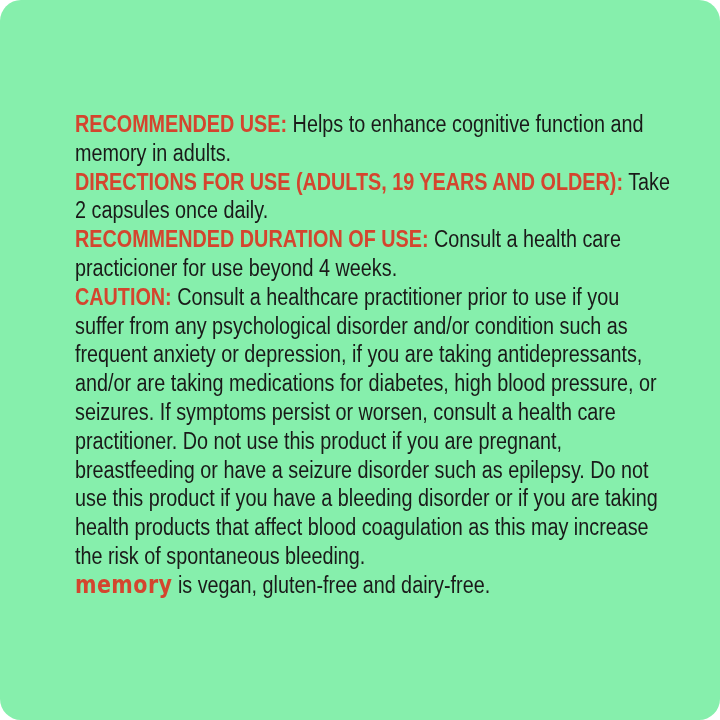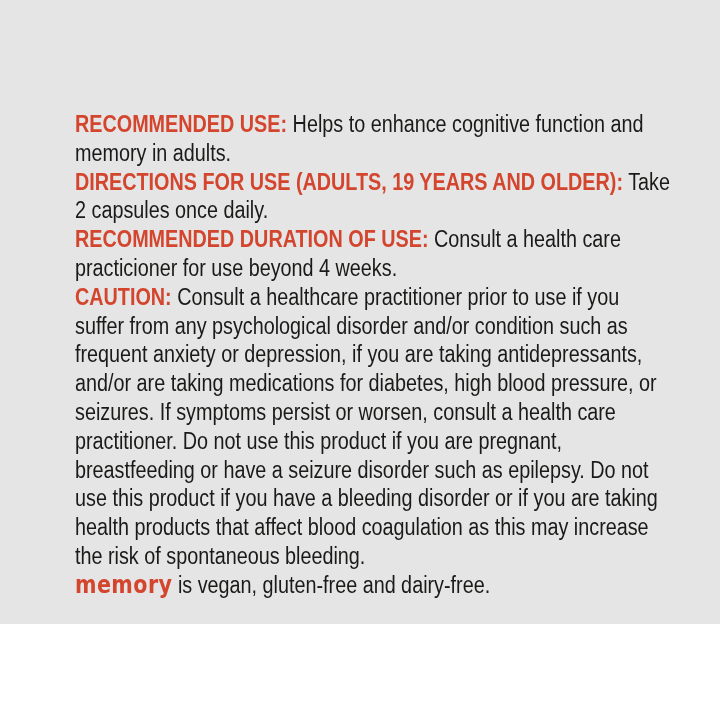--- a/index.html
+++ b/index.html
@@ -6,22 +6,23 @@
     margin: 0;
     padding: 0;
     width: 720px;
     height: 720px;
     background: #ffffff;
     overflow: hidden;
   }
   .sheet {
     position: relative;
     width: 720px;
-    height: 624px;
-    background: #e5e5e5;
+    height: 720px;
+    background: #86efac;
+    border-radius: 21px;
   }
   .text-block {
     position: absolute;
     left: 75px;
     top: 110px;
     width: 780px;
     transform: scaleX(0.86);
     transform-origin: 0 0;
     font-family: "Liberation Sans", sans-serif;
     font-size: 23px;

